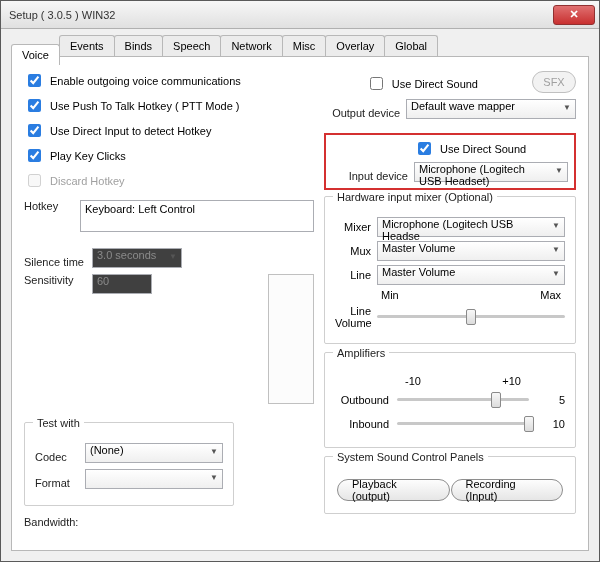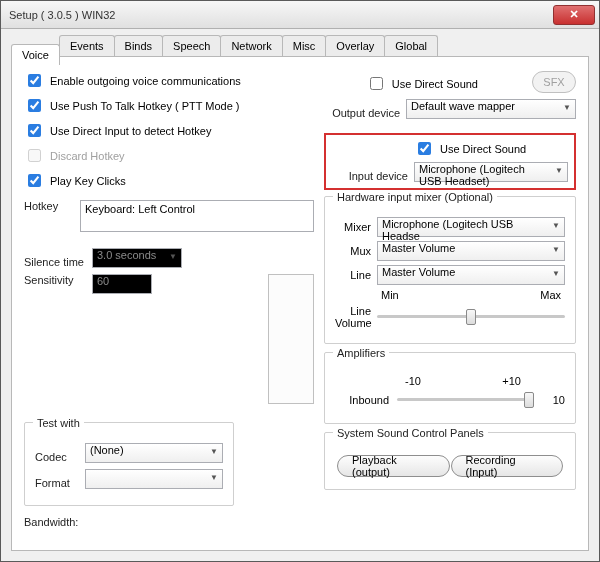--- a/index.html
+++ b/index.html
@@ -16,21 +16,21 @@
   .col-left { width: 290px; display: flex; flex-direction: column; }
   .col-right { flex: 1; display: flex; flex-direction: column; }
   .chk { display: flex; align-items: center; gap: 6px; margin-bottom: 6px; }
   .chk input { accent-color: #2a7de1; }
   .chk.disabled { color: #a0a0a0; }
   .row { display: flex; align-items: flex-end; gap: 6px; margin-bottom: 6px; }
   .label { color: #222; }
   .input, .select { height: 20px; border: 1px solid #abadb3; background: #fff; padding: 0 4px; }
   .select { background: linear-gradient(#fff,#efefef); position: relative; padding-right: 18px; }
   .select::after { content: "▼"; position: absolute; right: 4px; top: 3px; font-size: 8px; color: #555; }
-  .select.disabled, .input.disabled { color: #8a8a8a; background: #000000; }
+  .select.disabled, .input.disabled { color: #8a8a8a; background: #404040; }
   .fieldset { border: 1px solid #cfcfcf; border-radius: 2px; padding: 8px 10px 10px 10px; margin-bottom: 8px; }
   .fieldset .legend { position: relative; top: -14px; left: -2px; background: #fff; padding: 0 4px; color: #222; display: inline-block; margin-bottom: -6px;}
   .btn { height: 22px; padding: 9px 14px; border: 1px solid #8e8e8e; background: linear-gradient(#fdfdfd,#e6e6e6); border-radius: 11px; cursor: pointer; display: inline-flex; align-items: center; justify-content: center; }
   .btn.disabled { color: #a0a0a0; border-color: #c0c0c0; background: #f2f2f2; }
   .redbox { border: 2px solid #d43030; padding: 4px 6px 6px 6px; margin-bottom: 6px; }
   .slider { position: relative; height: 22px; }
   .slider .track { position: absolute; left: 0; right: 0; top: 9px; height: 3px; background: #c8c8c8; border-radius: 2px; }
   .slider .thumb { position: absolute; top: 3px; width: 10px; height: 16px; background: linear-gradient(#f8f8f8,#dcdcdc); border: 1px solid #8a8a8a; border-radius: 2px; transform: translateX(-50%); }
   .emptybox { width:46px; height:130px; border:1px solid #c0c0c0; background:#fcfcfc; }
   .mixer-row { display: flex; align-items: center; gap: 6px; margin-bottom: 4px; }
@@ -68,27 +68,27 @@
           <span>Enable outgoing voice communications</span>
         </label>
         <label class="chk">
           <input type="checkbox" checked="" style="">
           <span>Use Push To Talk Hotkey ( PTT Mode )</span>
         </label>
         <label class="chk">
           <input type="checkbox" checked="" style="">
           <span>Use Direct Input to detect Hotkey</span>
         </label>
+        <label class="chk">
+          <input type="checkbox" checked="" style="">
+          <span>Play Key Clicks</span>
+        </label>
         <label class="chk disabled">
           <input type="checkbox" disabled="" style="">
           <span>Discard Hotkey</span>
-        </label>
-        <label class="chk">
-          <input type="checkbox" checked="" style="">
-          <span>Play Key Clicks</span>
         </label>
 
         <div class="row" style="margin-top:4px;align-items:flex-start">
           <span class="label" style="width:50px">Hotkey</span>
           <div class="input" style="flex:1;height:32px;padding-top:2px">Keyboard: Left Control</div>
         </div>
 
         <div style="height:10px"></div>
 
         <div class="row">
@@ -186,20 +186,28 @@
           <span class="legend">Amplifiers</span>
           <div class="amp-row">
             <span class="al"></span>
             <div style="flex:1;display:flex;justify-content:space-between;padding:0 8px">
               <span>-10</span>
               <span>+10</span>
             </div>
             <span class="av"></span>
           </div>
           <div class="amp-row">
+            <span class="al">Outbound</span>
+            <div class="slider" style="flex:1">
+              <div class="track"></div>
+              <div class="thumb" style="left:75%"></div>
+            </div>
+            <span class="av">5</span>
+          </div>
+          <div class="amp-row">
             <span class="al">Inbound</span>
             <div class="slider" style="flex:1">
               <div class="track"></div>
               <div class="thumb" style="left:100%"></div>
             </div>
             <span class="av">10</span>
           </div>
         </div>
 
         <div class="fieldset">

